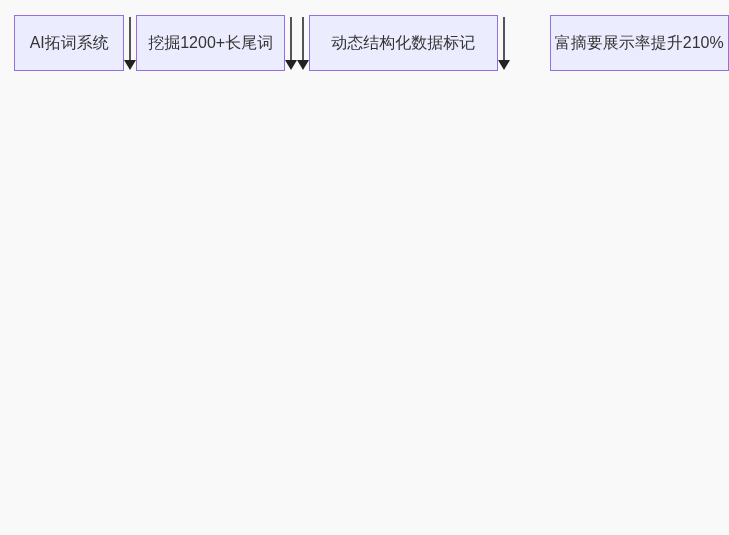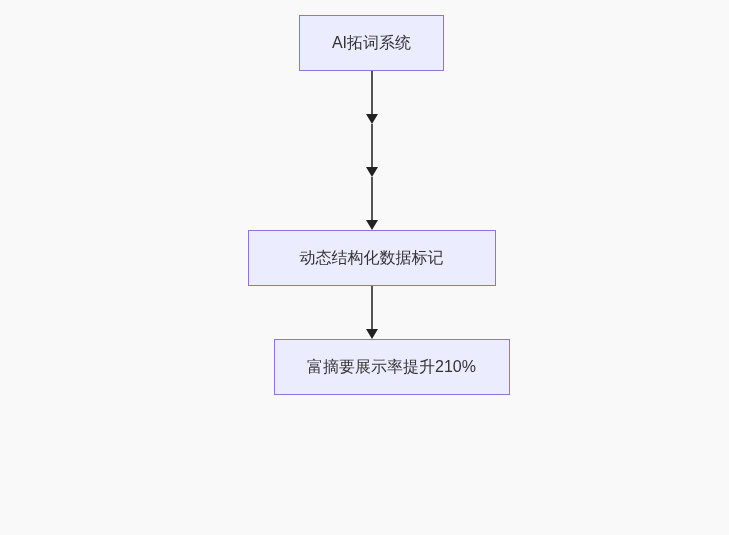--- a/index.html
+++ b/index.html
@@ -15,21 +15,21 @@
     position: relative;
     width: 729px;
     height: 535px;
     padding-left: 14px; 
     box-sizing: border-box;
   }
   .flow-column {
     width: 715px;
     padding-top: 15px;
     display: flex;
-    flex-direction: column;
+    flex-direction: row;
     align-items: center;
   }
   .node {
     box-sizing: border-box;
     height: 56px;
     background: #ECECFF;
     border: 1px solid #9370DB;
     color: #333333;
     font-size: 16px;
     display: flex;
@@ -71,20 +71,21 @@
 <div class="canvas">
   <div class="flow-column">
 
     <div class="node n1">AI拓词系统</div>
 
     <div class="connector">
       <div class="line"></div>
       <div class="head"></div>
     </div>
 
+    <div class="node n2">挖掘1200+长尾词</div>
 
     <div class="connector">
       <div class="line"></div>
       <div class="head"></div>
     </div>
 
 
     <div class="connector">
       <div class="line"></div>
       <div class="head"></div>

